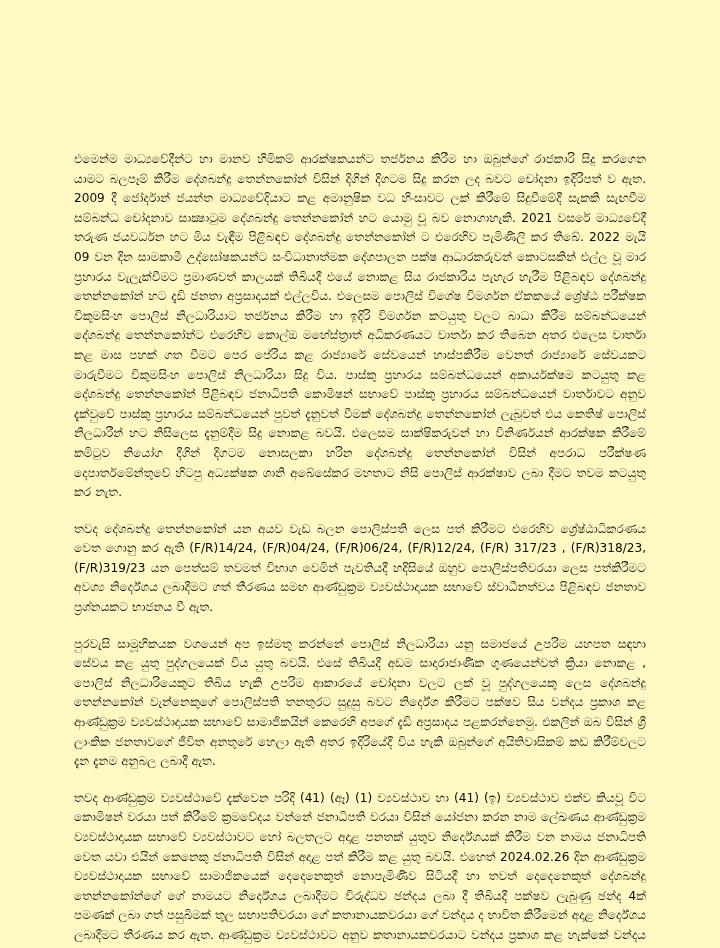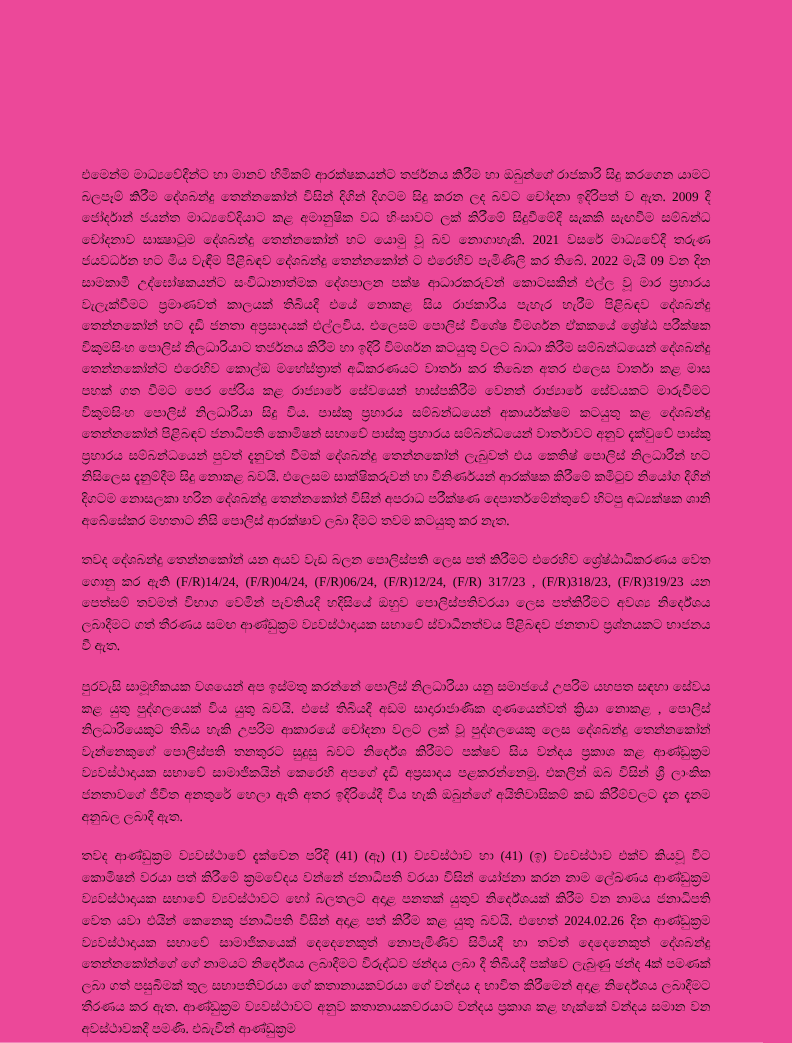--- a/index.html
+++ b/index.html
@@ -9,26 +9,25 @@
   body {
     width: 720px;
     height: 948px;
     background: #ffffff;
     font-family: "DejaVu Sans", sans-serif;
   }
   .page {
     position: relative;
     width: 720px;
     height: 948px;
-    background: #ec4899;
+    background: #fef9c3;
     box-sizing: border-box;
     padding: 150px 74px 40px 74px;
     display: flex;
     flex-direction: column;
-    font-family: Liberation Serif, serif;
   }
   .doc-body {
     flex: 1 1 auto;
   }
   .para {
     font-size: 12.1px;
     line-height: 19.6px;
     text-align: justify;
     color: #0a0a0a;
     margin: 0 0 17px 0;

